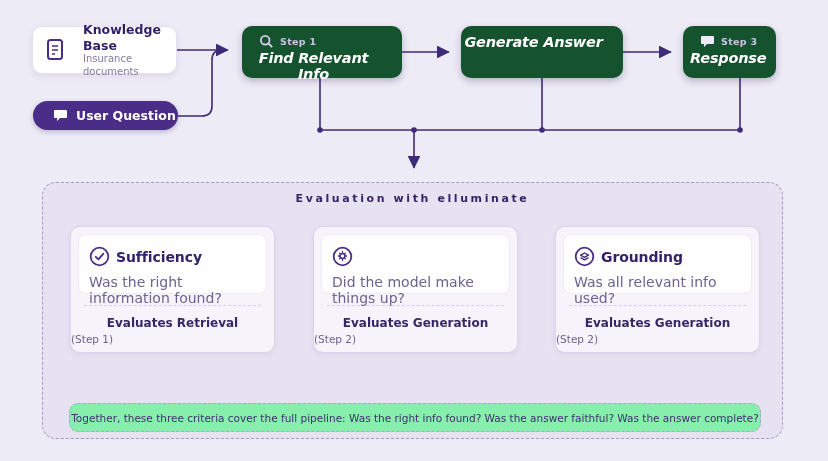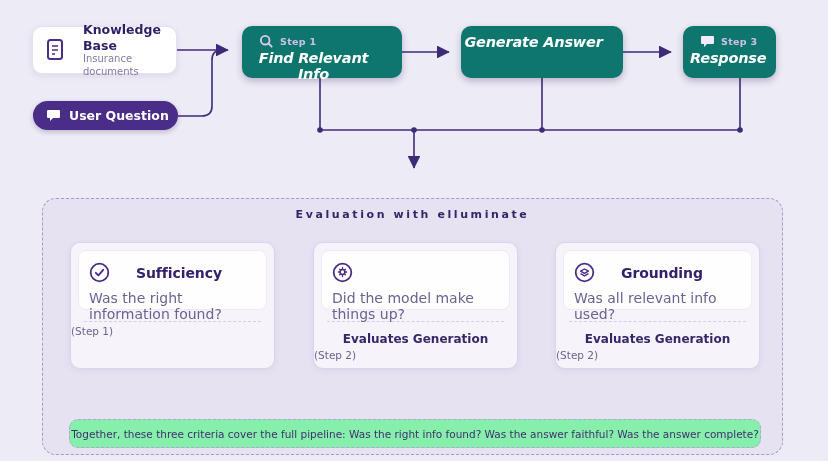--- a/index.html
+++ b/index.html
@@ -16,62 +16,62 @@
     position:absolute;left:32px;top:26px;width:145px;height:48px;z-index:2;
     background:#ffffff;border:1px solid #e6e0f2;border-radius:10px;
     box-shadow:0 2px 6px rgba(74,45,134,.10);
     display:flex;align-items:center;gap:16px;padding-left:10px;box-sizing:border-box;
   }
   .kb-title{font-size:12.5px;font-weight:bold;color:#2f1e66;line-height:1.25;}
   .kb-sub{font-size:10px;color:#8379a2;line-height:1.25;}
   .pill{
     position:absolute;left:33px;top:101px;width:145px;height:29px;z-index:2;
     background:#4a2d86;border-radius:15px;
-    display:flex;align-items:center;gap:8px;padding-left:13px;box-sizing:border-box;
+    display:flex;align-items:center;gap:8px;padding-left:20px;box-sizing:border-box;
     box-shadow:0 2px 5px rgba(45,25,90,.25);
   }
   .pill-label{color:#ffffff;font-weight:bold;font-size:12.5px;}
 
   
   .step-box{
-    position:absolute;top:26px;height:52px;z-index:2;background:#0f766e;
+    position:absolute;top:26px;height:52px;z-index:2;background:#14532d;
     border-radius:10px;box-sizing:border-box;padding:7px 0 0 17px;
     box-shadow:0 3px 7px rgba(45,25,90,.28);
   }
   .step-box.s1{left:242px;width:160px;}
   .step-box.s2{left:461px;width:162px;}
   .step-box.s3{left:683px;width:93px;}
   .step-head{display:flex;align-items:center;gap:6px;height:16px;}
   .step-label{font-size:9.5px;font-weight:bold;color:#cdc2ea;letter-spacing:.3px;}
   .step-title{
     color:#ffffff;font-weight:bold;font-size:14.5px;letter-spacing:-.2px;
     text-align:center;margin-top:1px;margin-left:-17px;width:100%;display:block;font-style:italic;
   }
   .s3 .step-title{margin-left:-10px;}
 
   
   .eval-wrap{
-    position:absolute;left:42px;top:198px;width:741px;height:257px;z-index:2;
+    position:absolute;left:42px;top:182px;width:741px;height:257px;z-index:2;
     background:#e7e2f2;border:1.5px dashed #a697cc;border-radius:14px;box-sizing:border-box;
   }
   .eval-title{
     position:absolute;top:9px;left:0;width:100%;text-align:center;
     font-size:11px;font-weight:bold;color:#372568;letter-spacing:2.6px;
   }
   .crit-card{
     position:absolute;top:43px;width:205px;height:127px;
     background:#f6f3fa;border:1px solid #dcd4ec;border-radius:10px;box-sizing:border-box;
     box-shadow:0 2px 6px rgba(74,45,134,.08);
   }
   .crit-card.c1{left:27px;} .crit-card.c2{left:270px;} .crit-card.c3{left:512px;}
   .crit-inner{
     margin:7px 7px 0;height:60px;background:#fffeff;border:1px solid #efeaf7;
     border-radius:8px;box-sizing:border-box;padding:11px 10px 0;
   }
-  .crit-head{display:flex;align-items:center;gap:26px;}
+  .crit-head{display:flex;align-items:center;gap:6px;}
   .crit-name{font-size:14px;font-weight:bold;color:#33216b;letter-spacing:-.1px;}
   .crit-q{font-size:14px;color:#6c6390;margin-top:7px;}
   .crit-div{margin:11px 13px 0;border-top:1.5px dashed #d6cde8;}
   .crit-eval{text-align:center;font-size:12px;font-weight:bold;color:#382767;margin-top:10px;}
   .crit-step{text-align:left;font-size:10.5px;color:#6c6390;margin-top:3px;}
   .summary-box{
     position:absolute;left:26px;top:220px;width:692px;height:29px;box-sizing:border-box;
     background:#86efac;border:1.2px dashed #b4a1d6;border-radius:9px;
     display:flex;align-items:center;justify-content:center;
   }
@@ -179,20 +179,21 @@
           <svg width="21" height="21" viewBox="0 0 21 21">
             <circle cx="10.5" cy="10.5" r="8.8" fill="none" stroke="#4a2d86" stroke-width="1.8"></circle>
             <path d="M6.8 10.8 L9.4 13.4 L14.2 7.8" fill="none" stroke="#4a2d86" stroke-width="1.8" stroke-linecap="round" stroke-linejoin="round"></path>
           </svg>
         </span>
         <span class="crit-name">Sufficiency</span>
       </div>
       <div class="crit-q">Was the right information found?</div>
     </div>
     <div class="crit-div"></div>
+    <div class="crit-eval">Evaluates Retrieval</div>
     <div class="crit-step">(Step 1)</div>
   </div>
 
   <div class="crit-card c2">
     <div class="crit-inner">
       <div class="crit-head">
         <span class="icon">
           <svg width="21" height="21" viewBox="0 0 21 21">
             <circle cx="10.5" cy="10.5" r="8.8" fill="none" stroke="#4a2d86" stroke-width="1.8"></circle>
             <circle cx="10.5" cy="10" r="2.4" fill="none" stroke="#4a2d86" stroke-width="1.5"></circle>

